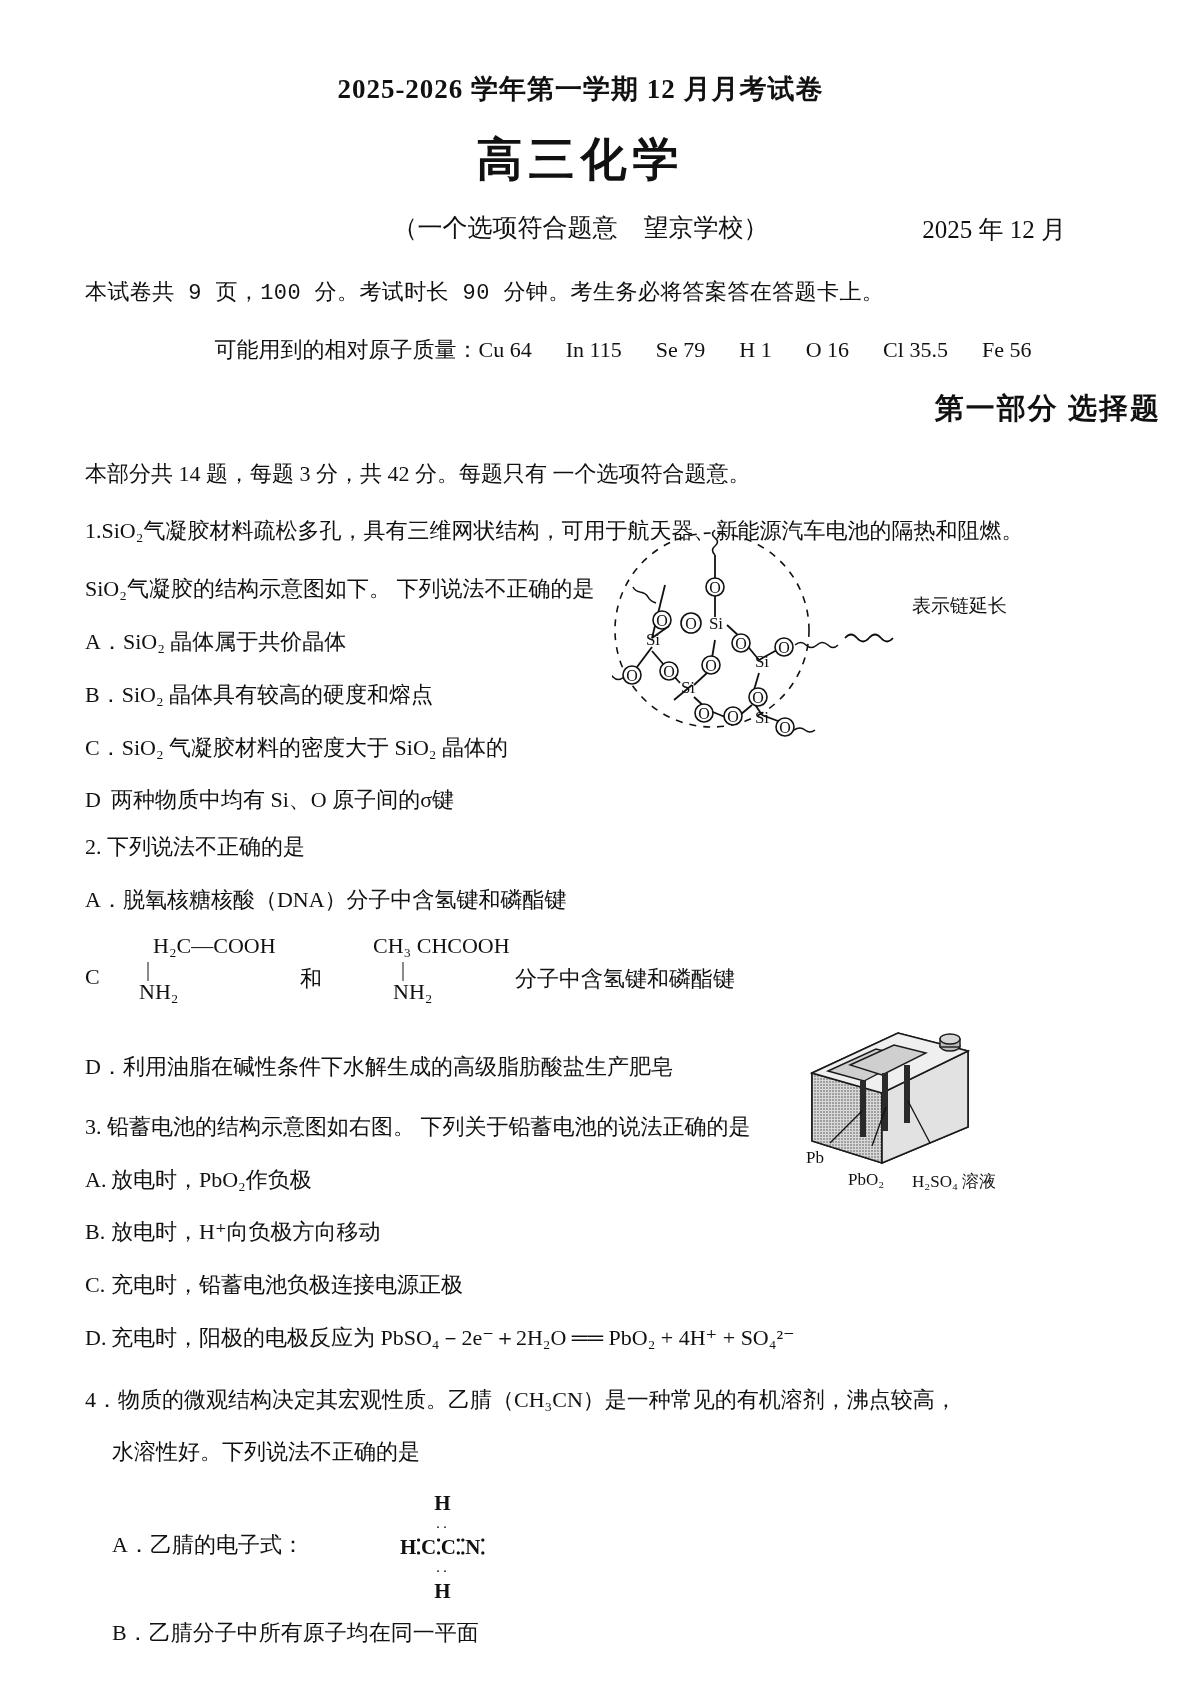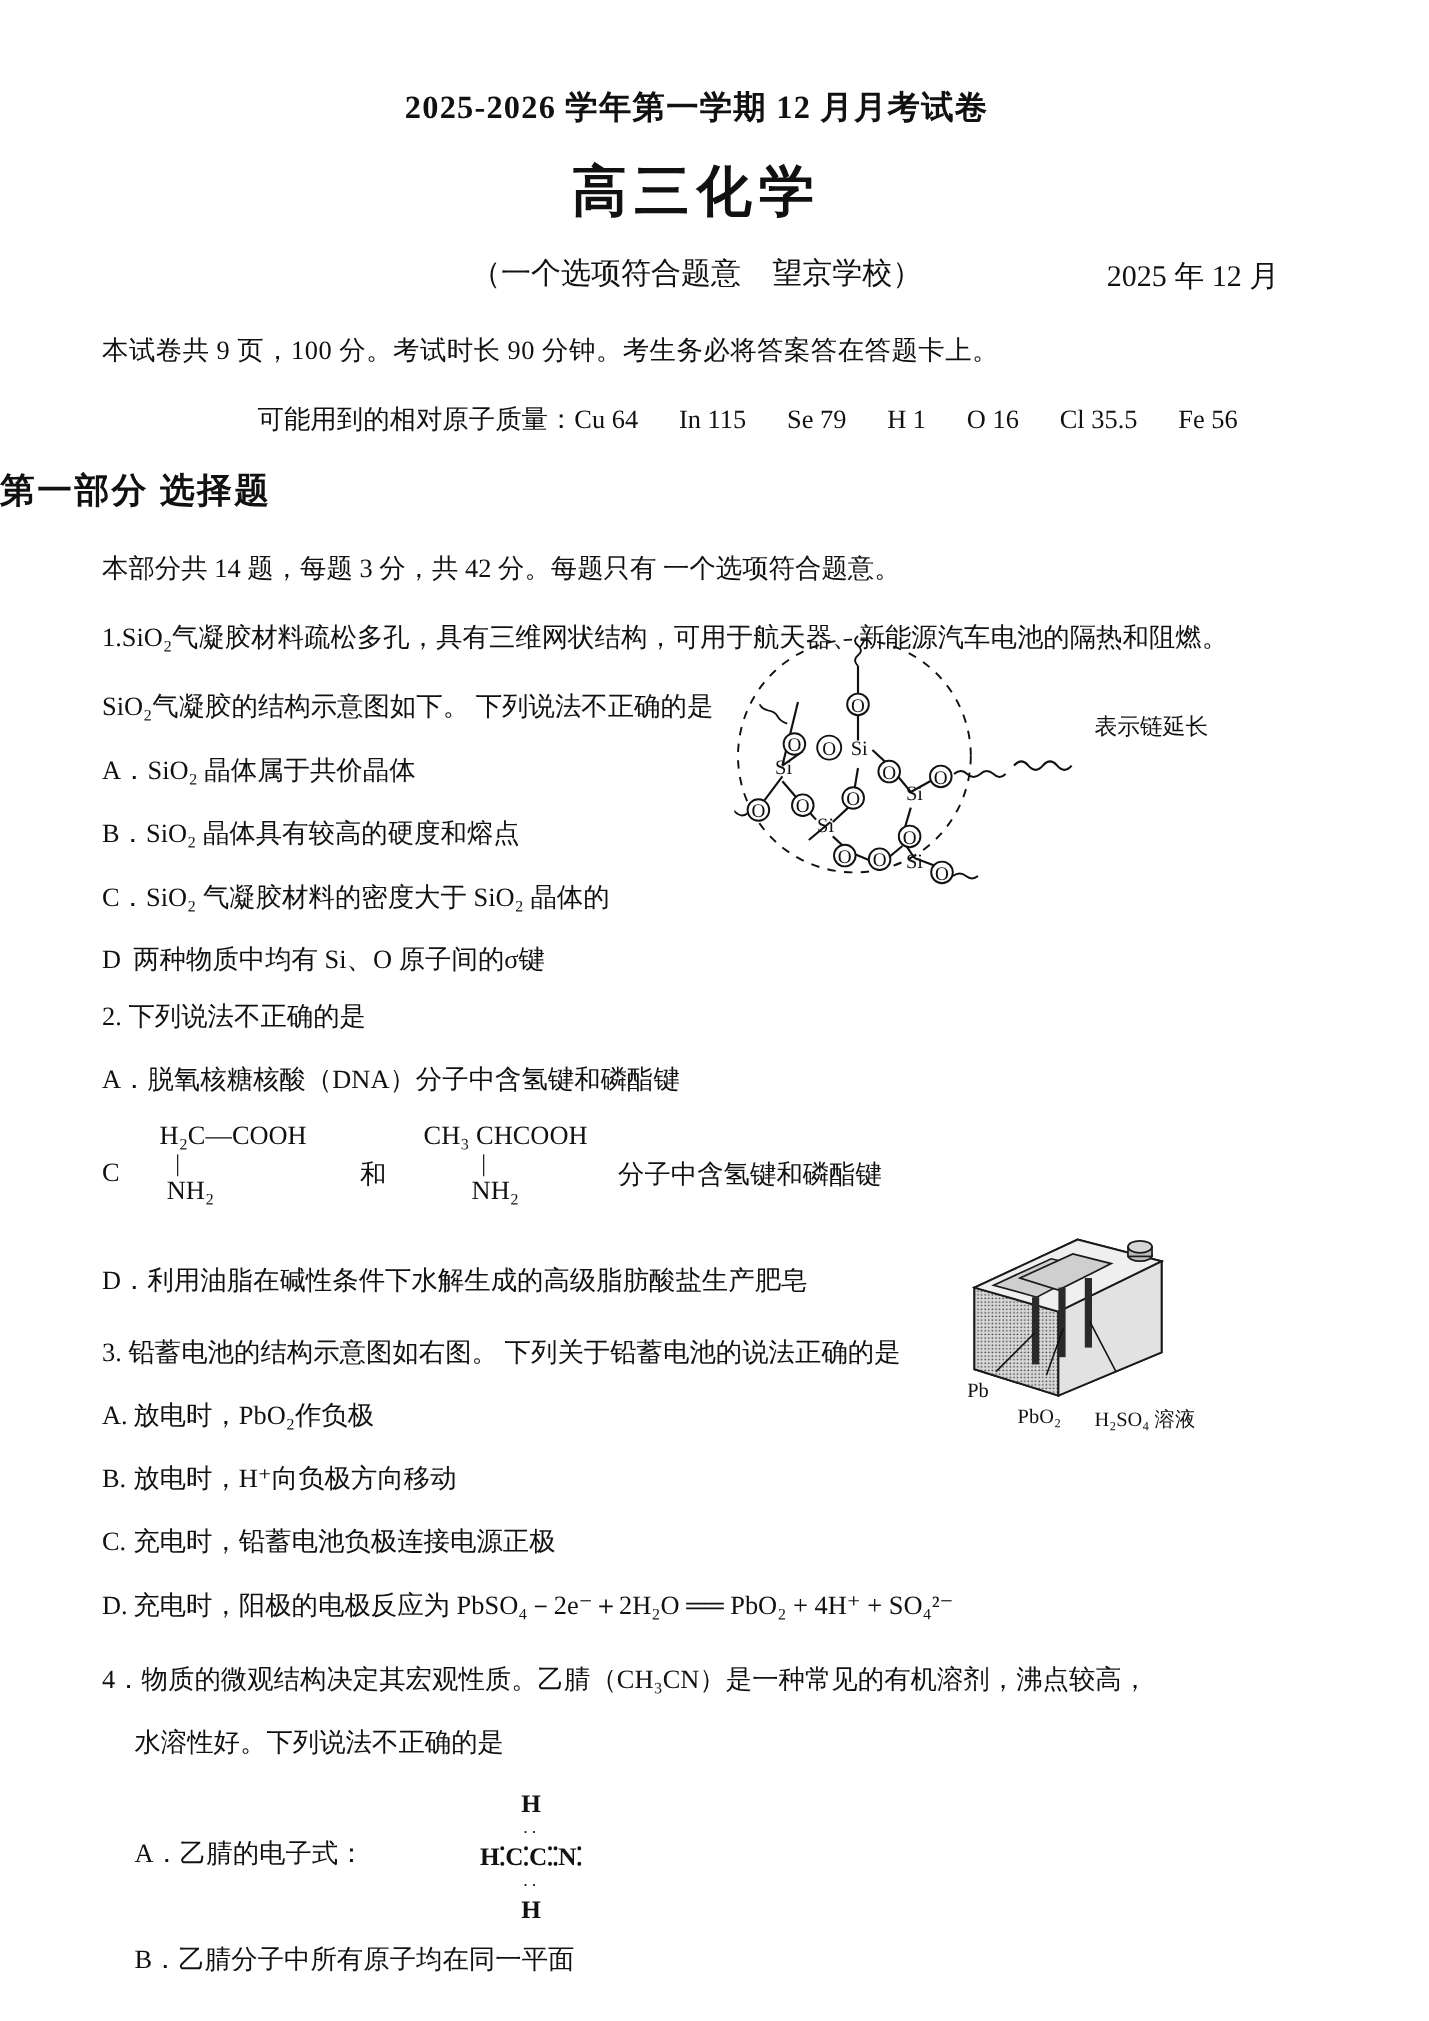--- a/index.html
+++ b/index.html
@@ -24,28 +24,28 @@
     position:relative;margin-top:26px;height:36px;
   }
   .school{
     position:absolute;left:0;right:0;text-align:center;font-size:25px;
   }
   .school .gap{display:inline-block;width:26px;}
   .date{
     position:absolute;right:95px;top:2px;font-size:25px;
   }
   .info-line{
-    margin:30px 0 0 85px;font-size:22px;letter-spacing:.4px;
+    margin:30px 0 0 85px;font-size:22px;letter-spacing:.4px;font-family:Liberation Mono, monospace;
   }
   .atoms{
     margin:28px 0 0 85px;font-size:22px;text-align:center;
   }
   .atoms .sp{display:inline-block;width:34px;}
   .part-title{
-    text-align:left;font-size:29px;font-weight:bold;margin-top:24px;letter-spacing:2px;
+    text-align:right;font-size:29px;font-weight:bold;margin-top:24px;letter-spacing:2px;
   }
   .part-desc{
     margin:30px 0 0 85px;font-size:22px;
   }
 
   
   .q{margin:26px 0 0 85px;font-size:22px;line-height:1.45;max-width:1020px;}
   .q.narrow{max-width:620px;}
   .opt{margin:22px 0 0 85px;font-size:22px;line-height:1.4;}
   .opt .lbl{display:inline-block;min-width:26px;}
@@ -59,21 +59,21 @@
     position:absolute;left:300px;top:68px;font-size:19px;white-space:nowrap;
   }
 
   
   .fig-batt{position:absolute;left:790px;top:1015px;width:250px;height:165px;}
 
   
   .struct-row{margin:14px 0 0 85px;font-size:22px;position:relative;height:96px;}
   .struct-row .cl{position:absolute;left:0;top:34px;}
   .sgrp{position:absolute;text-align:left;line-height:1.05;}
-  .sgrp .top{font-size:22px;white-space:nowrap;}
+  .sgrp .top{font-size:22px;white-space:nowrap;margin-left:20px;}
   .sgrp .bar{font-size:20px;padding-left:13px;line-height:1;}
   .sgrp .bot{font-size:22px;padding-left:6px;}
   .mid-he{position:absolute;left:215px;top:34px;font-size:22px;}
   .tail{position:absolute;left:320px;top:34px;font-size:22px;white-space:nowrap;}
 
   
   .efrow{margin:24px 0 0 112px;font-size:22px;position:relative;height:104px;}
   .efrow .lead{position:absolute;left:0;top:38px;white-space:nowrap;}
   .ef{position:absolute;left:288px;top:0;text-align:center;line-height:1.0;}
   .ef .h{font-size:21px;font-weight:bold;}

